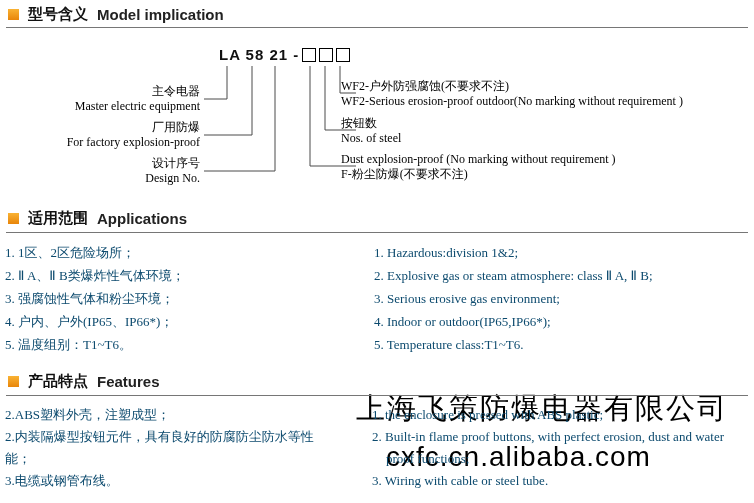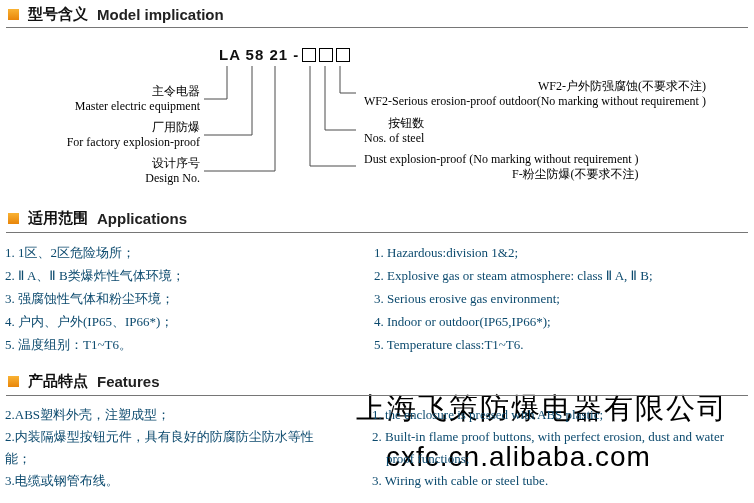--- a/index.html
+++ b/index.html
@@ -56,21 +56,21 @@
   .connectors { position:absolute; left:0; top:0; pointer-events:none; }
   .connectors polyline { fill:none; stroke:#4a4a4a; stroke-width:1; }
 
   .dlabel {
     position:absolute;
     font-family:Liberation Serif, serif;
     font-size:12px; line-height:15px;
     white-space:nowrap; color:#000;
   }
   .dlabel.left  { right:554px; text-align:right; }
-  .dlabel.right { left:364px;  text-align:right; }
+  .dlabel.right { left:341px;  text-align:left; }
 
   .list {
     position:absolute;
     font-family:"Liberation Serif", serif;
     font-size:13px; color:#0c4a6e;
   }
   .app-list .li { line-height:23px; white-space:nowrap; }
   .feat-list .li { line-height:22px; }
   .feat-list.hang .li { padding-left:14px; text-indent:-14px; }
 </style>

